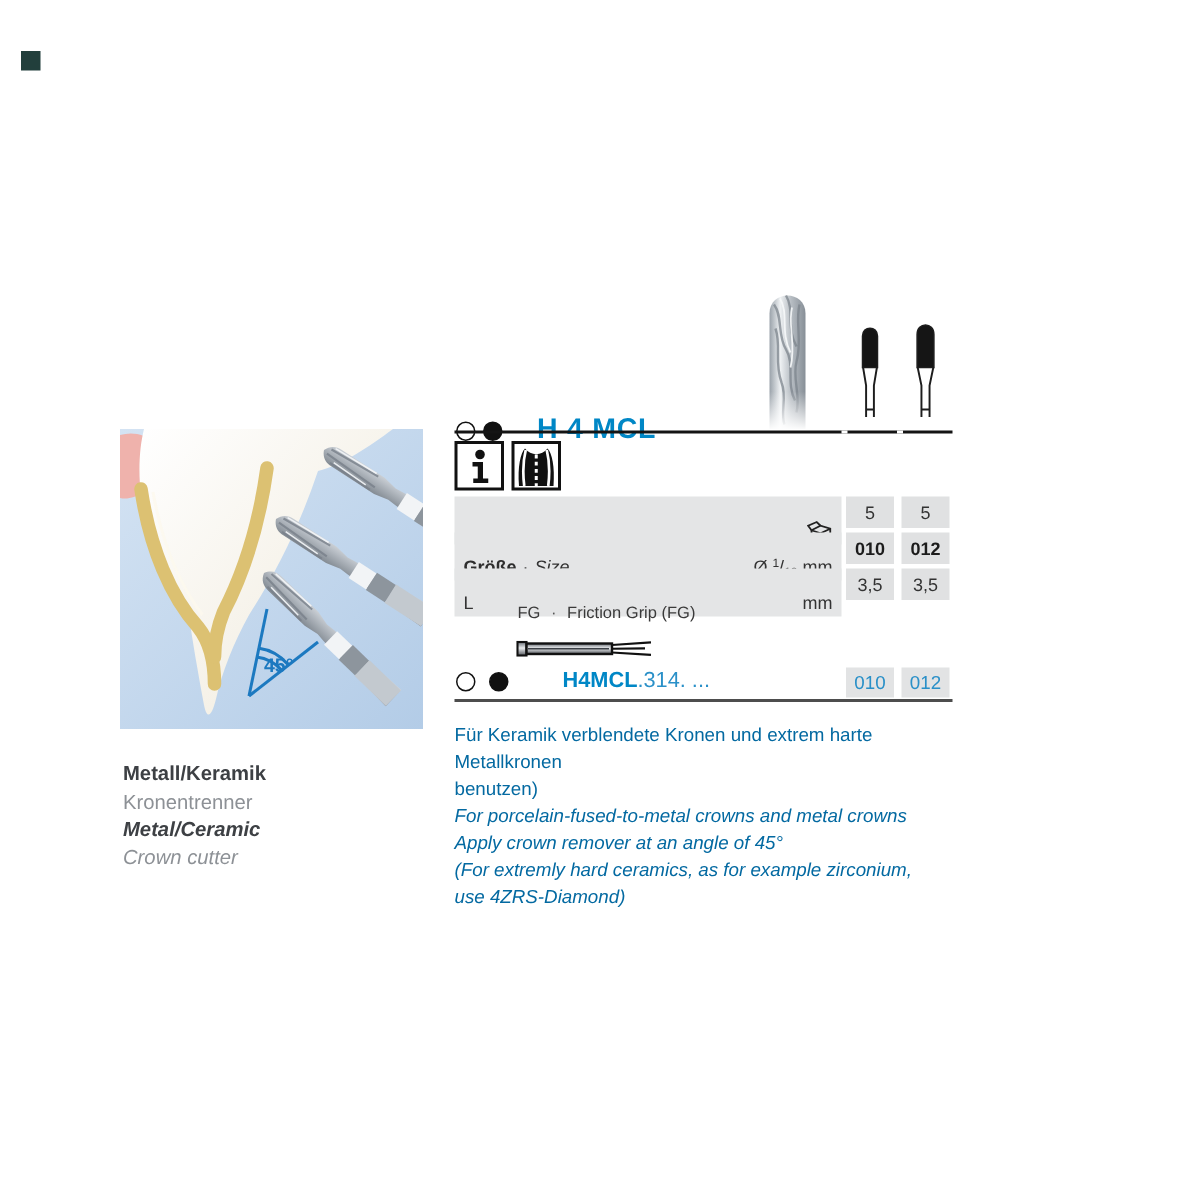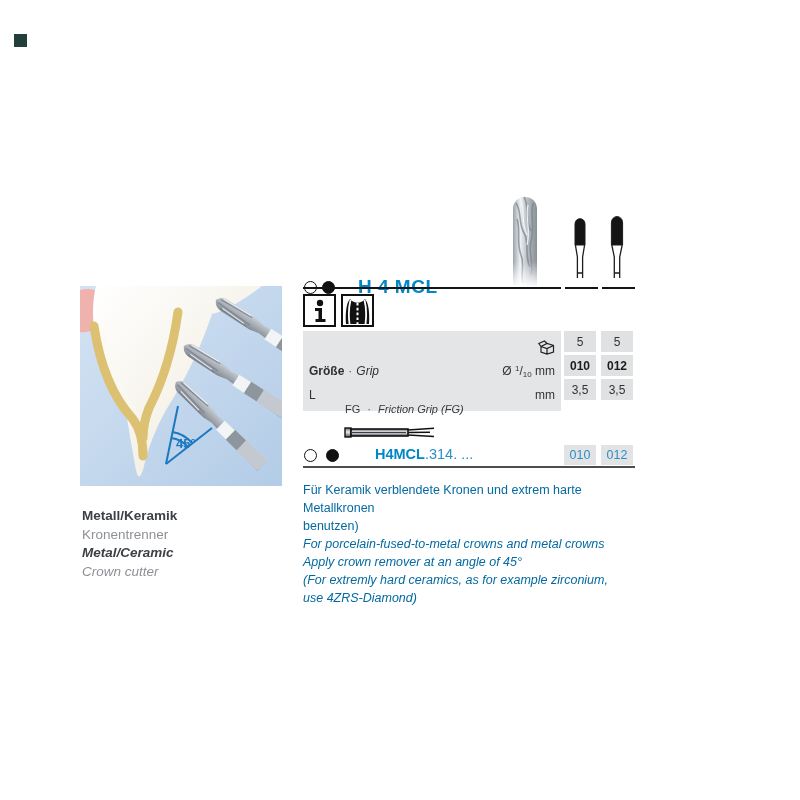--- a/index.html
+++ b/index.html
@@ -57,21 +57,21 @@
     display: flex; align-items: center; justify-content: center;
   }
   .icon-box.b1 { left: 303px; }
   .icon-box.b2 { left: 341px; }
 
   
   .trow { position: absolute; left: 303px; width: 332px; height: 21px; font-size: 12px; color: #333; }
   .trow .label-area {
     position: absolute; left: 0; top: 0; width: 258px; height: 21px;
     background: #e4e5e6;
-    display: flex; align-items: center;
+    display: flex; align-items: flex-start;
     padding: 16px 6px;
   }
   .trow .label-area .unit { margin-left: auto; white-space: nowrap; }
   .cell {
     position: absolute; top: 0; width: 32px; height: 21px;
     background: #e0e1e2;
     display: flex; align-items: center; justify-content: center;
     white-space: nowrap;
   }
   .cell.c1 { left: 261px; }
@@ -82,21 +82,21 @@
   .row-size .cell { font-weight: bold; color: #1c1c1c; }
   .lbl-b { font-weight: bold; color: #2e2e2e; }
   .lbl-sep { margin: 0 4px; color: #555; }
   .lbl-i { font-style: italic; color: #333; }
   .frac-sup { font-size: 8px; vertical-align: 4px; }
   .frac-sub { font-size: 8px; vertical-align: -2px; }
   .pack-icon-wrap { margin-left: auto; display: flex; align-items: center; }
 
   
   .grip-label { position: absolute; left: 345px; top: 403px; font-size: 11px; color: #3a3a3a; white-space: nowrap; }
-  .grip-label .g-i { font-style: italic; }
+  .grip-label .g-i { }
   .shank { position: absolute; left: 344px; top: 424px; width: 92px; height: 17px; }
 
   
   .order-row { position: absolute; left: 304px; top: 445px; width: 331px; height: 20px; }
   .order-row .circle { position: relative; top: 3px; }
   .order-code {
     position: absolute; left: 71px; top: 1px;
     color: #2a90c8; font-size: 14.5px; white-space: nowrap;
   }
   .order-code .code-b { font-weight: bold; color: #0087c6; }
@@ -251,21 +251,21 @@
       </span>
     </div>
     <div class="cell c1">5</div>
     <div class="cell c2">5</div>
   </div>
 
   <div class="trow row-size">
     <div class="label-area">
       <span class="lbl-b">Größe</span>
       <span class="lbl-sep">·</span>
-      <span class="lbl-i">Grip</span>
+      <span class="lbl-i">Size</span>
       <span class="unit">
         <span>Ø</span>
         <span class="frac-sup">1</span>/<span class="frac-sub">10</span>
         <span>mm</span>
       </span>
     </div>
     <div class="cell c1">010</div>
     <div class="cell c2">012</div>
   </div>
 

